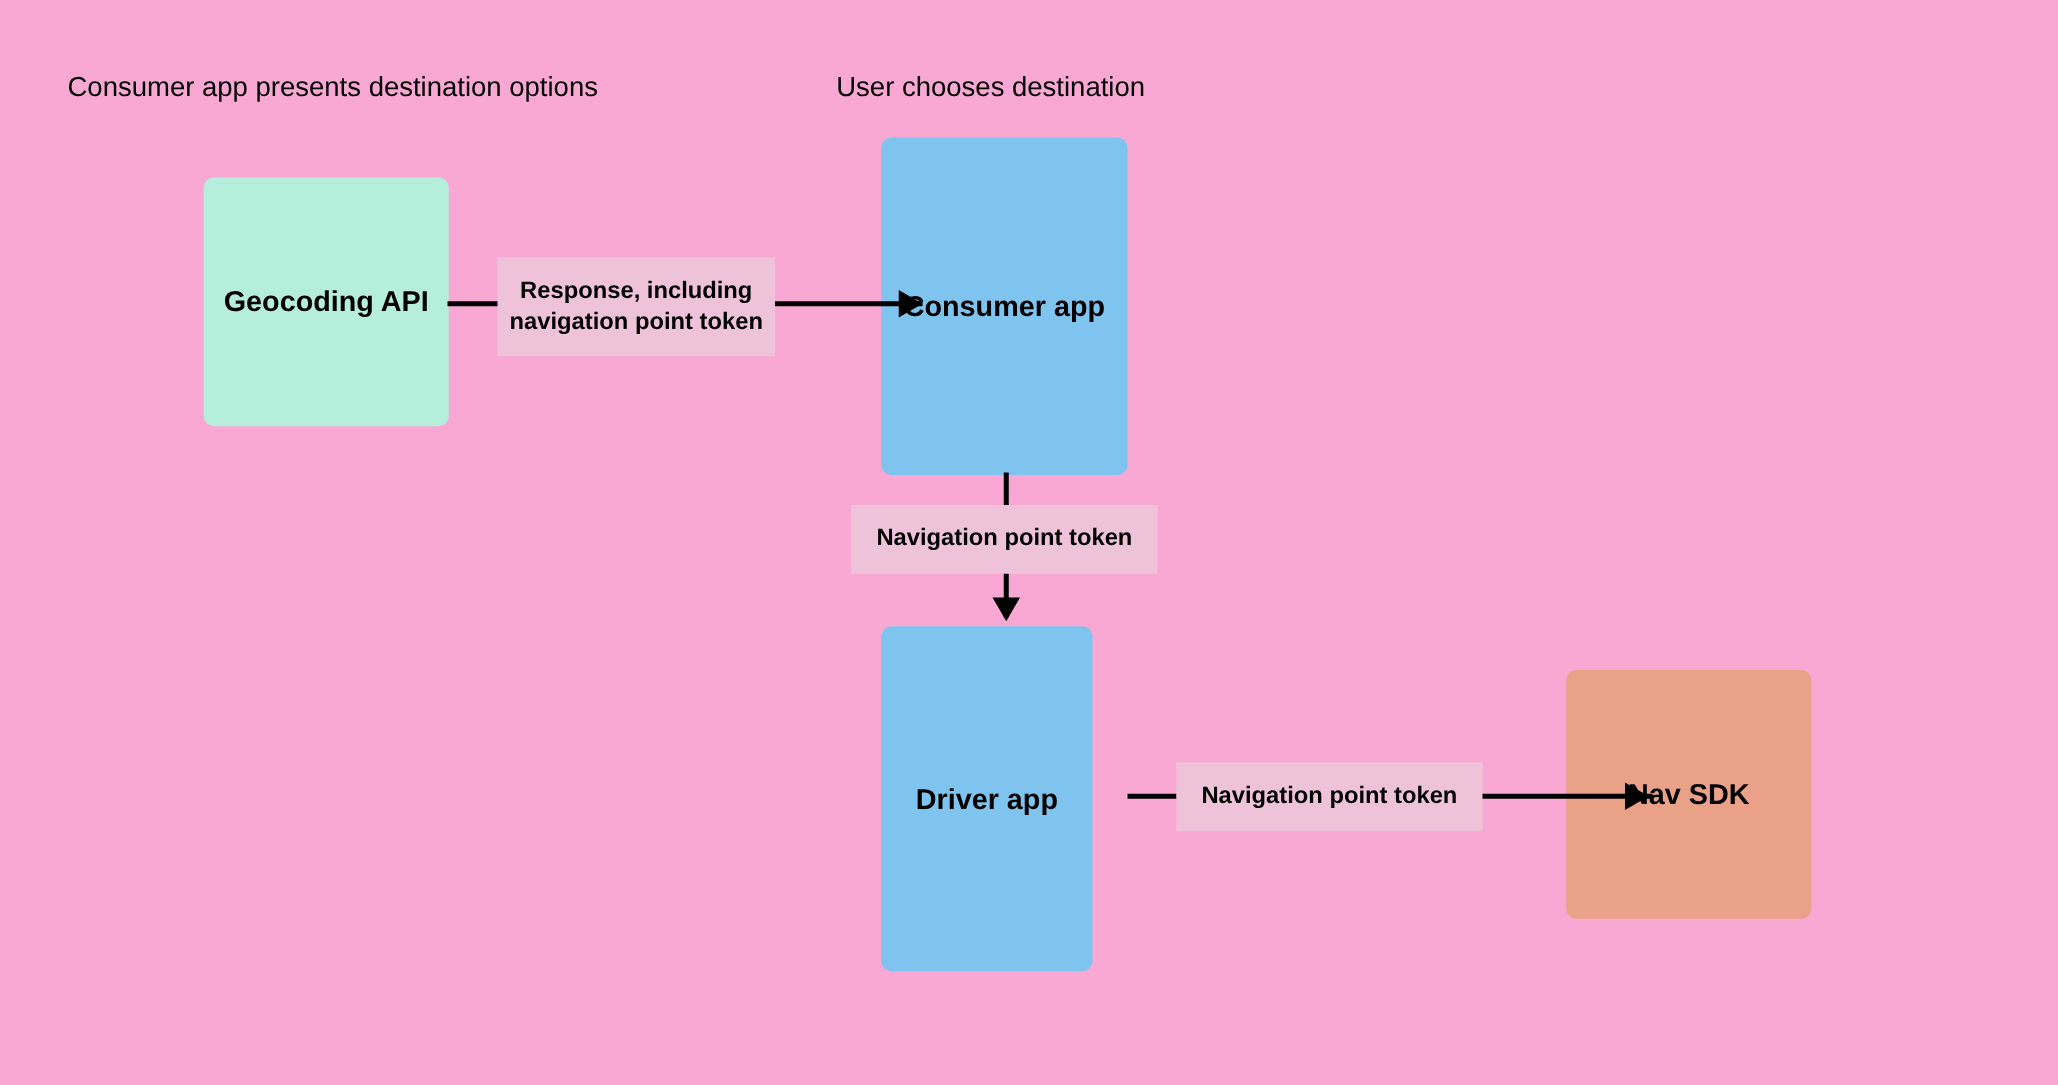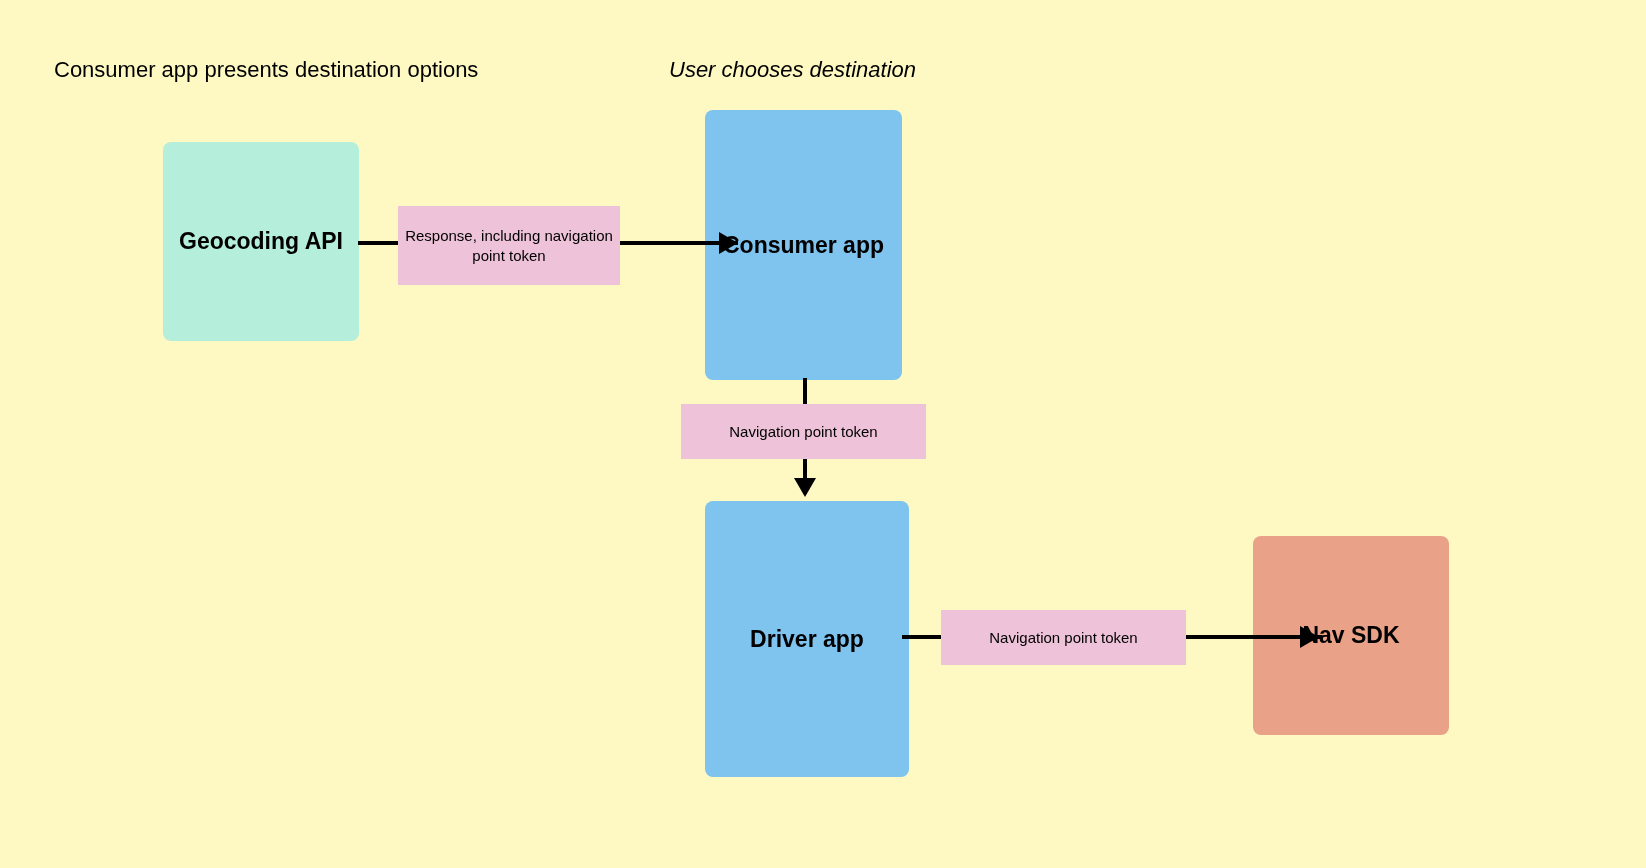--- a/index.html
+++ b/index.html
@@ -8,21 +8,21 @@
     background: #ffffff;
   }
   body {
     font-family: "Liberation Sans", sans-serif;
     -webkit-font-smoothing: antialiased;
   }
   #canvas {
     position: relative;
     width: 1646px;
     height: 868px;
-    background: #fef9c3;
+    background: #f9a8d4;
     overflow: hidden;
   }
 
   .col-header {
     position: absolute;
     font-size: 22px;
     font-weight: 400;
     color: #000000;
     white-space: nowrap;
     line-height: 1.2;
@@ -46,22 +46,22 @@
 
   .edge-label {
     position: absolute;
     display: flex;
     align-items: center;
     justify-content: center;
     box-sizing: border-box;
     z-index: 3;
   }
   .edge-label .edge-text {
-    font-size: 15px;
-    font-weight: 400;
+    font-size: 19px;
+    font-weight: 700;
     color: #000000;
     text-align: center;
     line-height: 1.28;
   }
 
   .edge-line-h {
     position: absolute;
     height: 4px;
     background: #000000;
     z-index: 1;
@@ -90,40 +90,40 @@
     border-top: 19px solid #000000;
     z-index: 2;
   }
 </style>
 </head>
 <body>
 
 <div id="canvas">
 
   <div class="col-header" style="left:54px; top:57px;">Consumer app presents destination options</div>
-  <div class="col-header" style="left:669px; top:57px;font-style:italic;">User chooses destination</div>
+  <div class="col-header" style="left:669px; top:57px;">User chooses destination</div>
 
   <div class="edge-line-h" style="left:358px; top:241px; width:380px;"></div>
   <div class="arrowhead-r" style="left:719px; top:232px;"></div>
 
   <div class="edge-line-v" style="left:803px; top:378px; height:116px;"></div>
   <div class="arrowhead-d" style="left:794px; top:478px;"></div>
 
   <div class="edge-line-h" style="left:902px; top:635px; width:420px;"></div>
   <div class="arrowhead-r" style="left:1300px; top:626px;"></div>
 
   <div class="node" style="left:163px; top:142px; width:196px; height:199px; background:#b5efdc;">
     <span class="node-label">Geocoding API</span>
   </div>
 
   <div class="node" style="left:705px; top:110px; width:197px; height:270px; background:#7fc3ef;">
     <span class="node-label">Consumer app</span>
   </div>
 
-  <div class="node" style="left:705px; top:501px; width:204px; height:276px; background:#7fc3ef;">
+  <div class="node" style="left:705px; top:501px; width:169px; height:276px; background:#7fc3ef;">
     <span class="node-label">Driver app</span>
   </div>
 
   <div class="node" style="left:1253px; top:536px; width:196px; height:199px; background:#e9a288;">
     <span class="node-label">Nav SDK</span>
   </div>
 
   <div class="edge-label" style="left:398px; top:206px; width:222px; height:79px; background:#eec3d9;">
     <span class="edge-text">Response, including navigation point token</span>
   </div>

